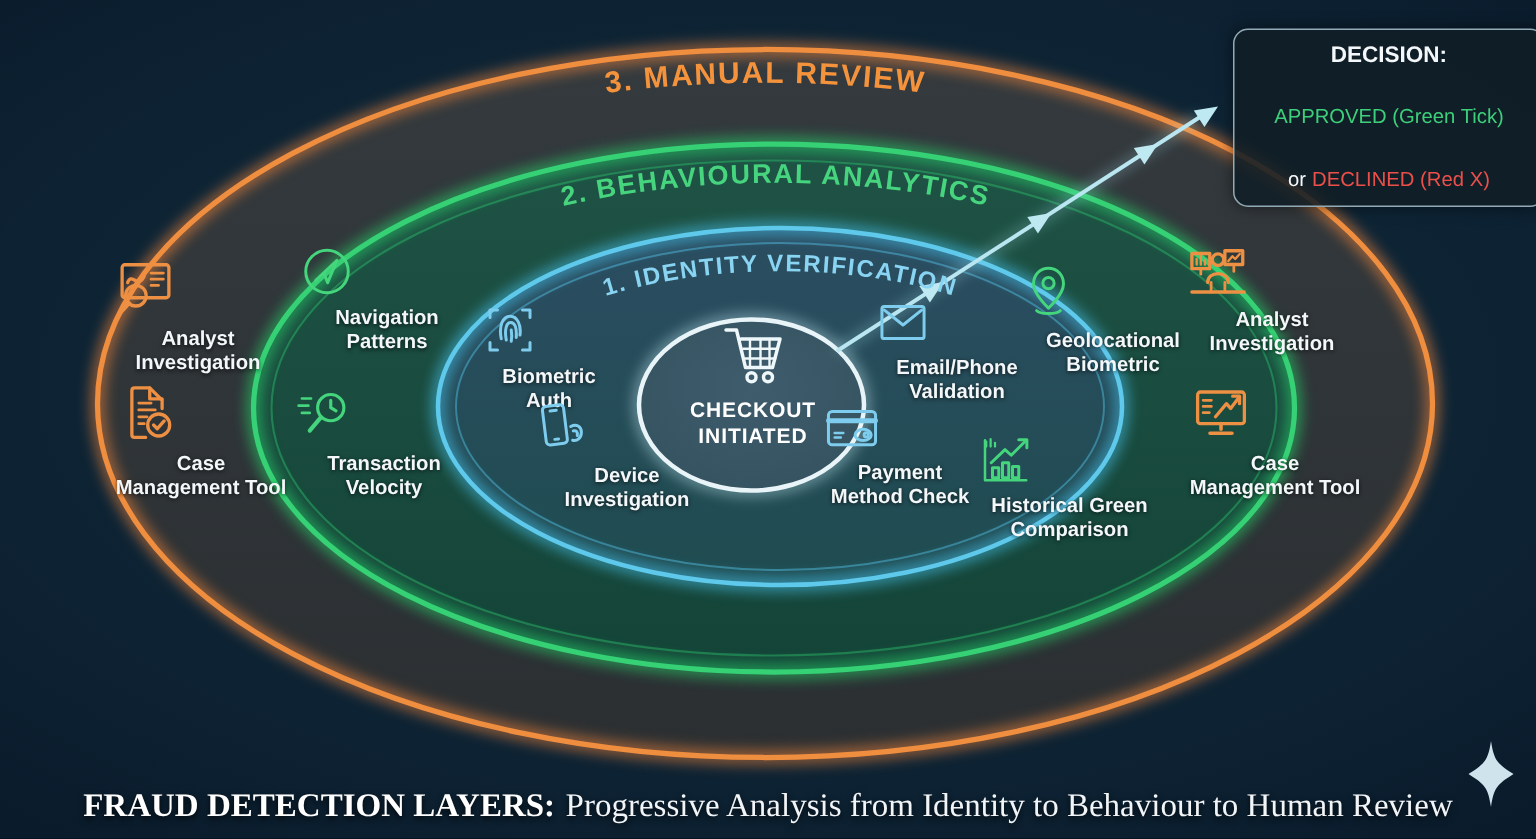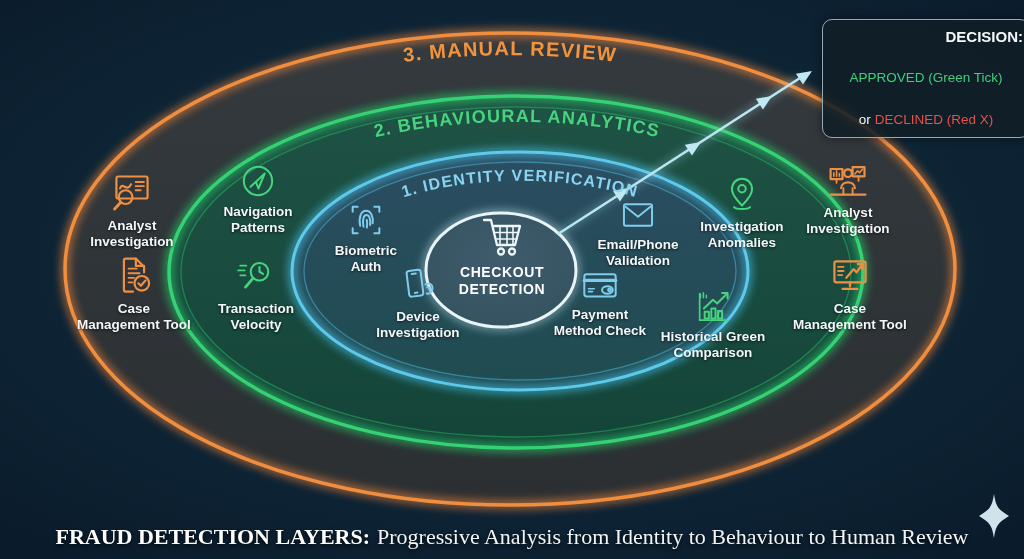--- a/index.html
+++ b/index.html
@@ -6,32 +6,32 @@
   #stage{
     position:relative;width:1024px;height:559px;overflow:hidden;
     font-family:"Liberation Sans",sans-serif;
     background:radial-gradient(ellipse 75% 70% at 50% 46%, #123043 0%, #0e2536 55%, #0a1b2b 100%);
   }
   svg.scene{position:absolute;left:0;top:0;}
   .ring-label{font-family:"Liberation Sans",sans-serif;font-weight:700;letter-spacing:1.2px;}
   .l3{font-size:20px;fill:#f5933c;}
   .l2{font-size:18px;fill:#46d57e;}
   .l1{font-size:16px;fill:#88d4f2;}
-  .item{position:absolute;display:flex;flex-direction:column;align-items:center;text-align:center;gap:3px;}
+  .item{position:absolute;display:flex;flex-direction:column;align-items:flex-start;text-align:center;gap:3px;}
   .item-label{font-size:13.5px;line-height:1.16;font-weight:700;color:#f3f7f9;text-shadow:0 1px 3px rgba(0,0,0,.7);}
   .ic svg{display:block;fill:none;stroke:currentColor;stroke-width:2.4;stroke-linecap:round;stroke-linejoin:round;}
   .blue{color:#7fcdee}.green{color:#44d57d}.orange{color:#ee9044}
   .center-node{position:absolute;left:426px;top:214px;width:152px;height:112px;
     display:flex;flex-direction:column;align-items:center;}
   .center-node svg{fill:none;stroke:#eef7fa;stroke-width:2.3;stroke-linecap:round;stroke-linejoin:round;}
   .center-text{font-size:14px;font-weight:700;color:#ffffff;letter-spacing:.6px;line-height:1.2;text-align:center;margin-top:2px;}
   .decision{position:absolute;left:822px;top:19px;width:194px;padding:8px 6px 9px;
     background:rgba(16,30,38,.88);border:1.5px solid #93abb6;border-radius:10px;
     text-align:center;box-shadow:0 0 10px rgba(0,0,0,.5);}
-  .d-head{font-size:15px;font-weight:700;color:#f5f8fa;margin-bottom:19px;text-align:right;}
+  .d-head{font-size:15px;font-weight:700;color:#f5f8fa;margin-bottom:19px;}
   .d-line{font-size:13.5px;font-weight:400;line-height:1.3;margin-top:24px;}
   .approved{color:#3ecf7a}.declined{color:#ea4f4a}.d-or{color:#f5f8fa;margin-right:4px;}
   .caption{position:absolute;left:0;bottom:9px;width:1024px;text-align:center;color:#ffffff;
     font-size:22px;text-shadow:0 2px 4px rgba(0,0,0,.8);font-family:Liberation Serif, serif;}
   .cap-bold{font-weight:700;}
   .cap-rest{font-weight:400;margin-left:7px;color:#f2f5f7;}
   .sparkle{position:absolute;left:975px;top:492px;}
 </style>
 </head>
 <body>
@@ -106,21 +106,21 @@
       <svg width="50" height="44" viewBox="0 0 48 44">
         <path d="M6 6 H13 L19 31 H37 L42 12 H16"></path>
         <path d="M22 12 V31 M29 12 V31 M35 12 V31" stroke-width="1.6"></path>
         <path d="M17.5 18.5 H40.5 M18.8 25 H38.8" stroke-width="1.6"></path>
         <circle cx="23" cy="37.5" r="3"></circle>
           <circle cx="34" cy="37.5" r="3"></circle>
       </svg>
     </span>
     <div class="center-text">
       <div>CHECKOUT</div>
-      <div>DETECTION</div>
+      <div>INITIATED</div>
     </div>
   </div>
 
   <div class="item" style="left:320px;top:200px;width:92px">
     <span class="ic blue">
       <svg width="40" height="40" viewBox="0 0 48 48">
         <path d="M8 14 V8 H14 M34 8 H40 V14 M40 34 V40 H34 M14 40 H8 V34"></path>
         <path d="M17 31 C15 21 18 13 24 13 C30 13 33 20 32 28"></path>
         <path d="M21 32 C19.5 24 21 18 24.5 18 C28 18 29.5 22 29 30"></path>
         <path d="M25 24 C25.5 27 25.5 30 25 33"></path>
@@ -190,21 +190,21 @@
   </div>
 
   <div class="item" style="left:679px;top:174px;width:126px">
     <span class="ic green">
       <svg width="40" height="42" viewBox="0 0 48 48">
         <path d="M24 4.5 C17 4.5 12 10 12 17 C12 25.5 24 36.5 24 36.5 C24 36.5 36 25.5 36 17 C36 10 31 4.5 24 4.5 Z"></path>
         <circle cx="24" cy="16.5" r="4.5"></circle>
         <path d="M14.5 38.5 C17 41.5 31 41.5 33.5 38.5"></path>
       </svg>
     </span>
-    <span class="item-label">Investigation Anomalies</span>
+    <span class="item-label">Geolocational Biometric</span>
   </div>
 
   <div class="item" style="left:649px;top:286px;width:128px">
     <span class="ic green">
       <svg width="42" height="40" viewBox="0 0 48 48">
         <path d="M8 9 V41 M8 41 H41" stroke-width="2"></path>
         <path d="M9 14 v-4 M12.5 14 v-6 M16 14 v-3" stroke-width="1.8"></path>
         <rect x="14" y="31" width="5" height="8"></rect>
         <rect x="22" y="27" width="5" height="12"></rect>
         <rect x="30" y="30" width="5" height="9"></rect>

